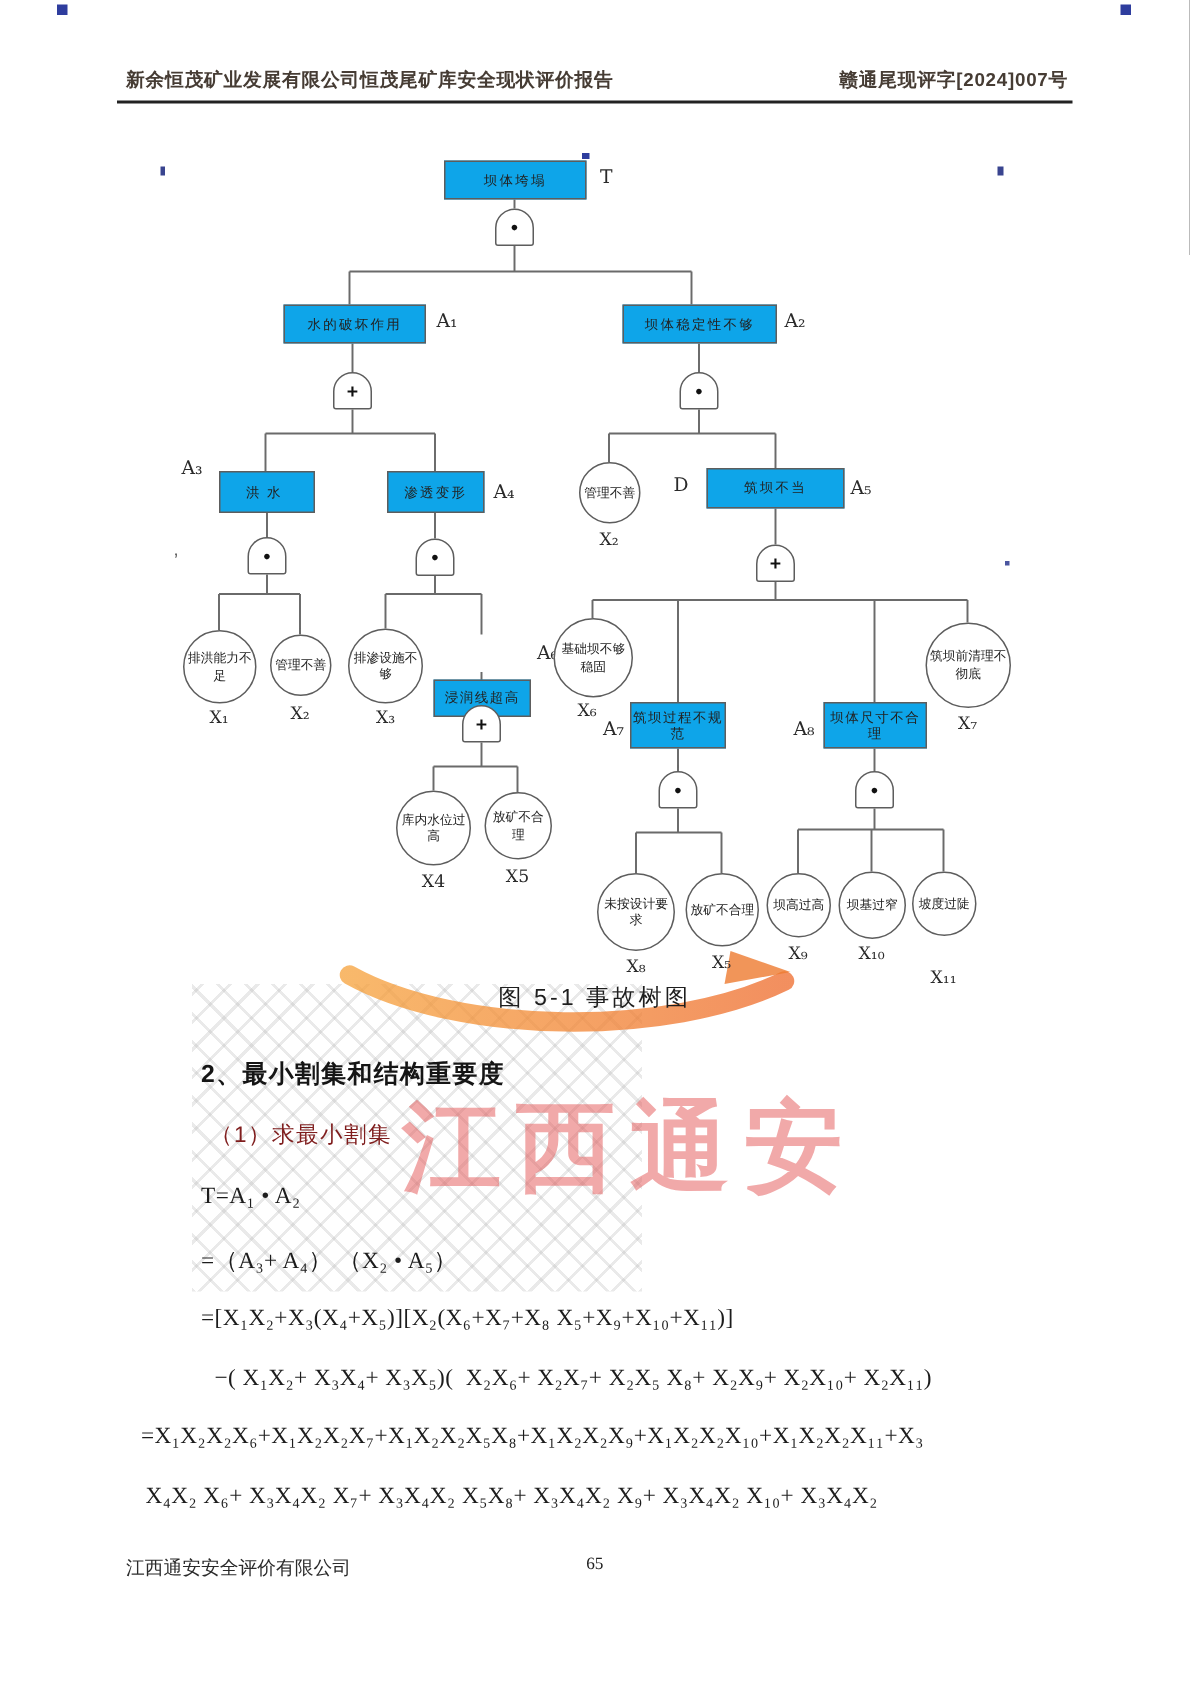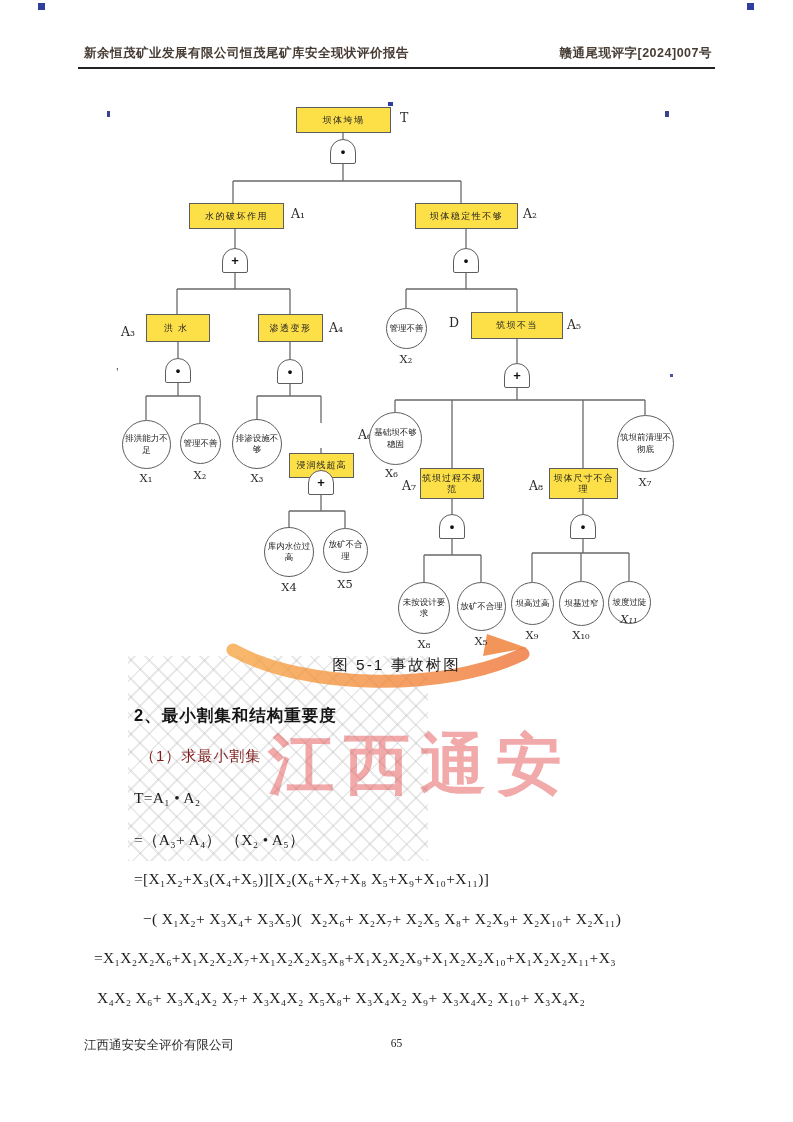--- a/index.html
+++ b/index.html
@@ -14,21 +14,21 @@
   .tickmark{position:absolute;font-size:12px;color:#555;}
   
   .lattice{position:absolute;left:128px;top:656px;width:300px;height:205px;opacity:.55;z-index:1;
      background:repeating-linear-gradient(45deg,rgba(125,125,125,.30) 0 2px,transparent 2px 13px),
                 repeating-linear-gradient(-45deg,rgba(125,125,125,.30) 0 2px,transparent 2px 13px);}
   .wm-red{position:absolute;left:268px;top:720px;z-index:1;font-family:"DejaVu Serif",serif;
      font-size:66px;font-weight:bold;letter-spacing:10px;white-space:nowrap;color:rgba(228,84,84,.5);}
   .wm-swoosh{position:absolute;left:225px;top:628px;z-index:1;}
   
   .tlines{position:absolute;left:0;top:0;z-index:2;pointer-events:none;}
-  .tbox{position:absolute;z-index:3;box-sizing:border-box;border:1.3px solid #5d5d5d;background:#fde047;
+  .tbox{position:absolute;z-index:3;box-sizing:border-box;border:1.3px solid #5d5d5d;background:#0ea5e9;
      display:flex;align-items:center;justify-content:center;text-align:center;
      font-size:9px;letter-spacing:1.5px;color:#222;line-height:1.2;}
   .tcircle{position:absolute;z-index:3;box-sizing:border-box;border:1.2px solid #5d5d5d;background:#fff;
      border-radius:50%;display:flex;align-items:center;justify-content:center;text-align:center;
      font-size:8.5px;color:#222;line-height:1.3;padding:2px;}
   .tgate{position:absolute;z-index:3;box-sizing:border-box;width:26px;height:25px;border:1.3px solid #5d5d5d;
      background:#fff;border-radius:13px 13px 2px 2px;display:flex;align-items:center;justify-content:center;
      font-size:13px;font-weight:bold;color:#111;}
   .nlabel{position:absolute;z-index:3;font-family:"DejaVu Serif",serif;font-size:12.5px;color:#2a2a2a;white-space:nowrap;}
   .xlabel{position:absolute;z-index:3;font-family:"DejaVu Serif",serif;font-size:11.5px;color:#2a2a2a;
@@ -100,21 +100,21 @@
 
   <div class="tbox" style="left:415px;top:203px;width:103px;height:26px;">
     <span>坝体稳定性不够</span>
     </div>
   <div class="nlabel" style="left:523px;top:206px;">A₂</div>
   <div class="tgate" style="left:453px;top:248px;">•</div>
 
   <div class="tbox" style="left:146px;top:314px;width:64px;height:28px;letter-spacing:5px;">
     <span>洪水</span>
     </div>
-  <div class="nlabel" style="left:121px;top:324px;">A₃</div>
+  <div class="nlabel" style="left:121px;top:304px;">A₃</div>
   <div class="tgate" style="left:165px;top:358px;">•</div>
 
   <div class="tbox" style="left:258px;top:314px;width:65px;height:28px;">
     <span>渗透变形</span>
     </div>
   <div class="nlabel" style="left:329px;top:320px;">A₄</div>
   <div class="tgate" style="left:277px;top:359px;">•</div>
 
   <div class="tcircle" style="left:386px;top:308px;width:41px;height:41px;">
     <span>管理不善</span>
@@ -194,21 +194,21 @@
     <span>坝高过高</span>
     </div>
   <div class="xlabel" style="left:532px;top:628px;">X₉</div>
   <div class="tcircle" style="left:559px;top:581px;width:45px;height:45px;">
     <span>坝基过窄</span>
     </div>
   <div class="xlabel" style="left:581px;top:628px;">X₁₀</div>
   <div class="tcircle" style="left:608px;top:581px;width:43px;height:43px;">
     <span>坡度过陡</span>
     </div>
-  <div class="xlabel" style="left:629px;top:612px;font-style:italic;">X₁₁</div>
+  <div class="xlabel" style="left:629px;top:644px;">X₁₁</div>
 
   <div class="caption">图 5-1 事故树图</div>
 
   <div class="heading">2、最小割集和结构重要度</div>
   <div class="subheading">（1）求最小割集</div>
   <div class="fline" style="left:134px;top:789px;">T=A₁ • A₂</div>
   <div class="fline" style="left:134px;top:830px;">=（A₃+ A₄） （X₂ • A₅）</div>
   <div class="fline" style="left:134px;top:870px;">=[X₁X₂+X₃(X₄+X₅)][X₂(X₆+X₇+X₈ X₅+X₉+X₁₀+X₁₁)]</div>
   <div class="fline" style="left:143px;top:910px;">−( X₁X₂+ X₃X₄+ X₃X₅)(  X₂X₆+ X₂X₇+ X₂X₅ X₈+ X₂X₉+ X₂X₁₀+ X₂X₁₁)</div>
   <div class="fline" style="left:94px;top:949px;">=X₁X₂X₂X₆+X₁X₂X₂X₇+X₁X₂X₂X₅X₈+X₁X₂X₂X₉+X₁X₂X₂X₁₀+X₁X₂X₂X₁₁+X₃</div>

